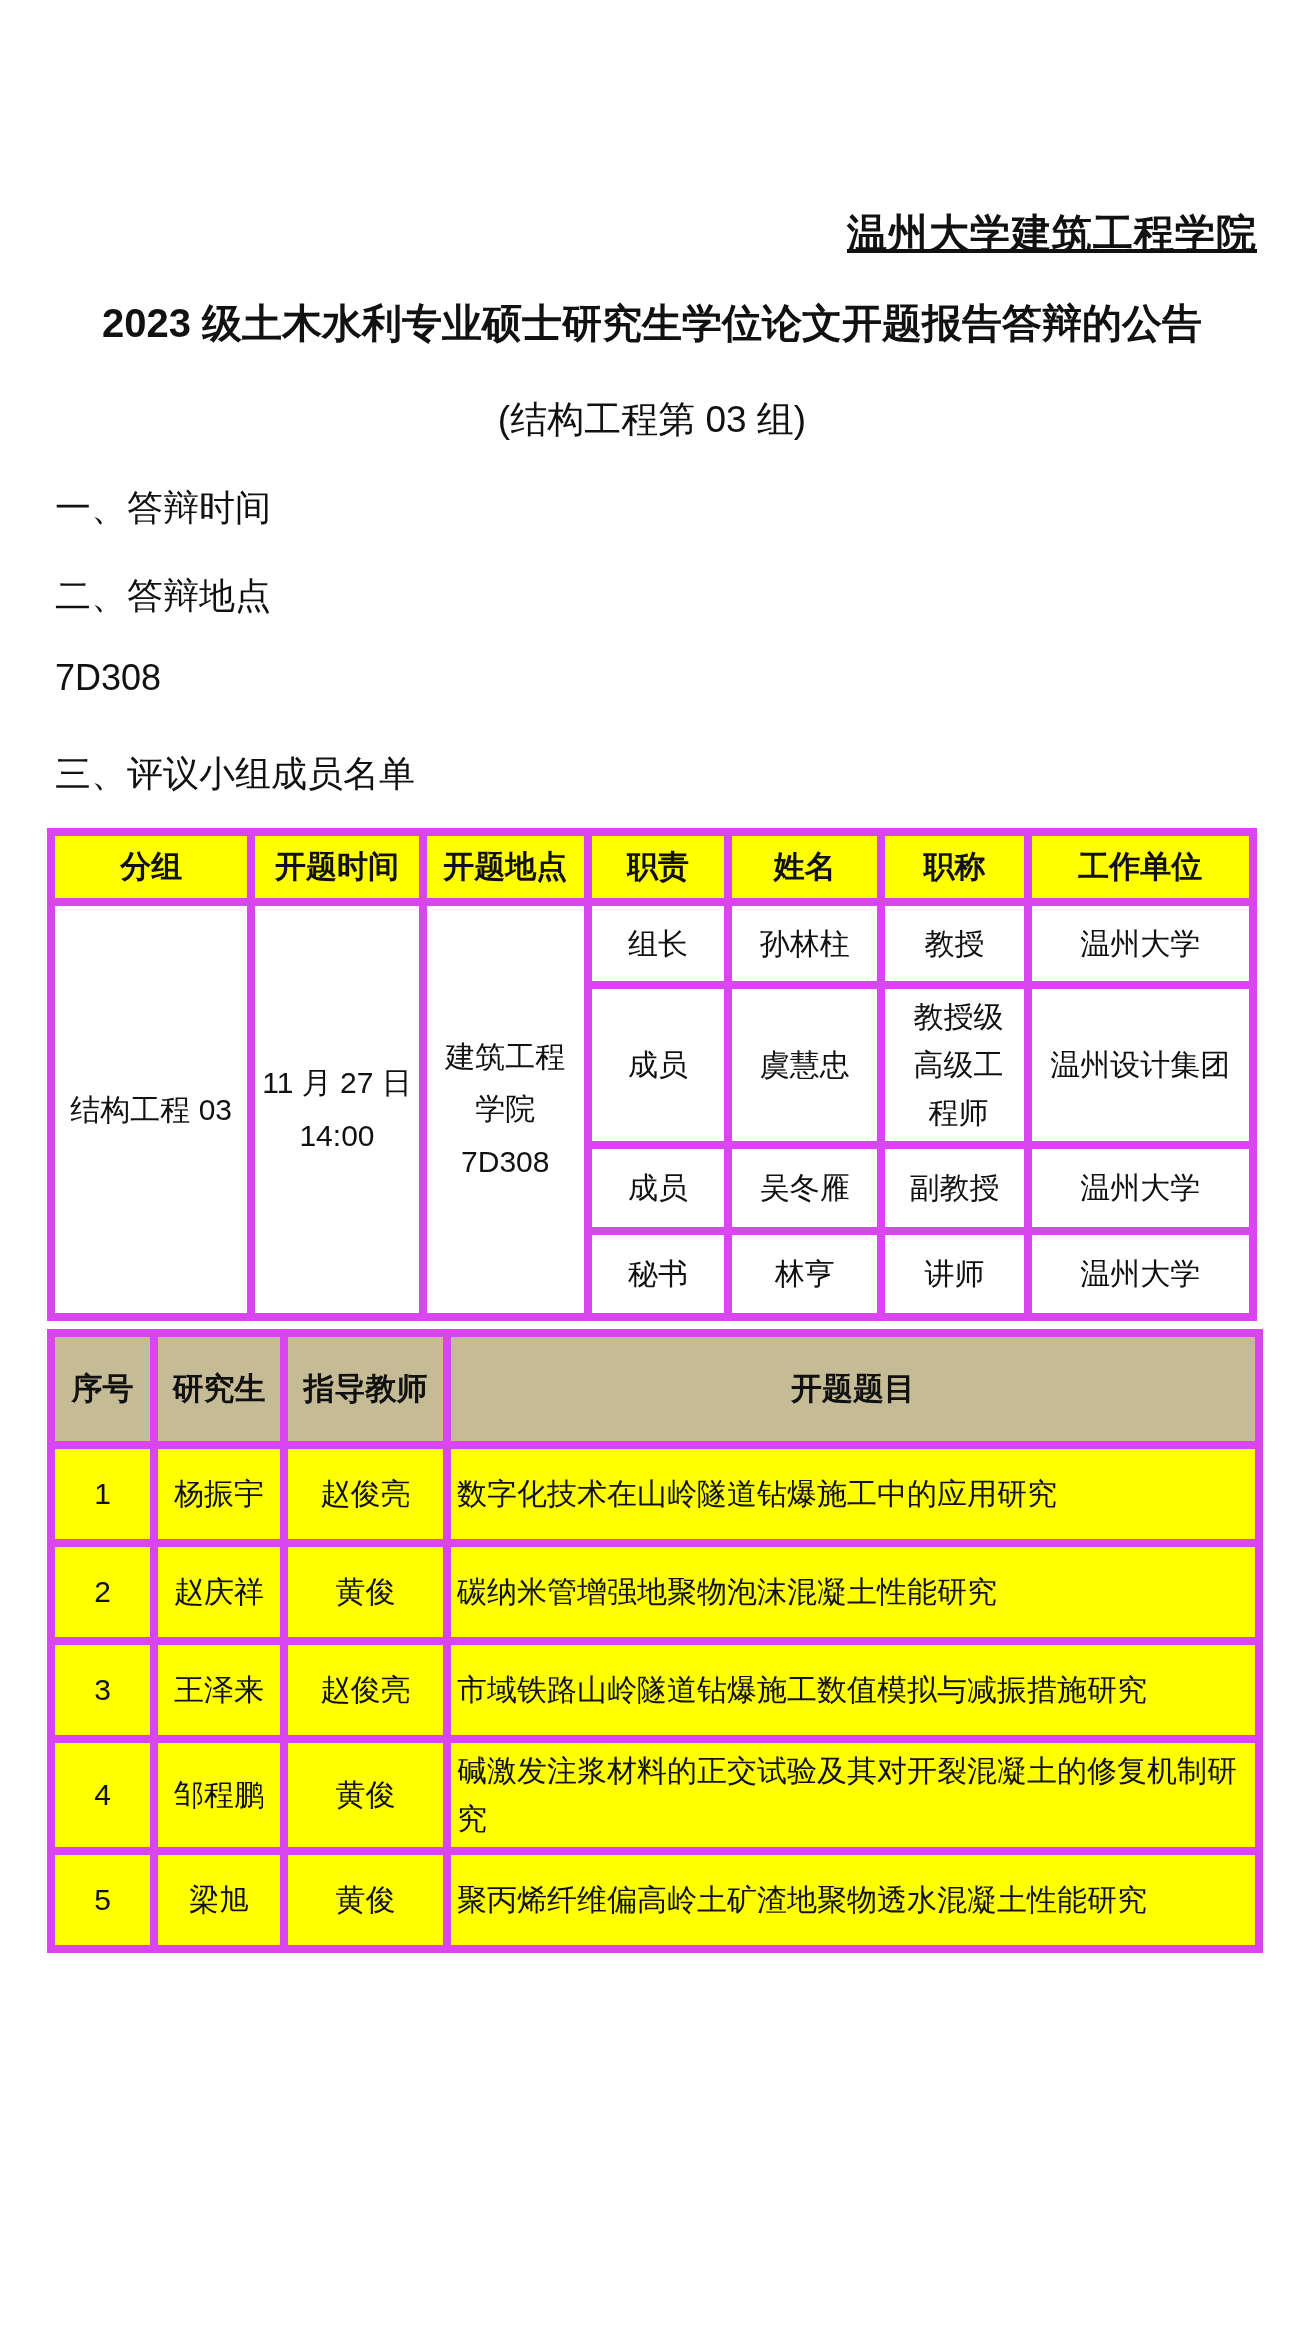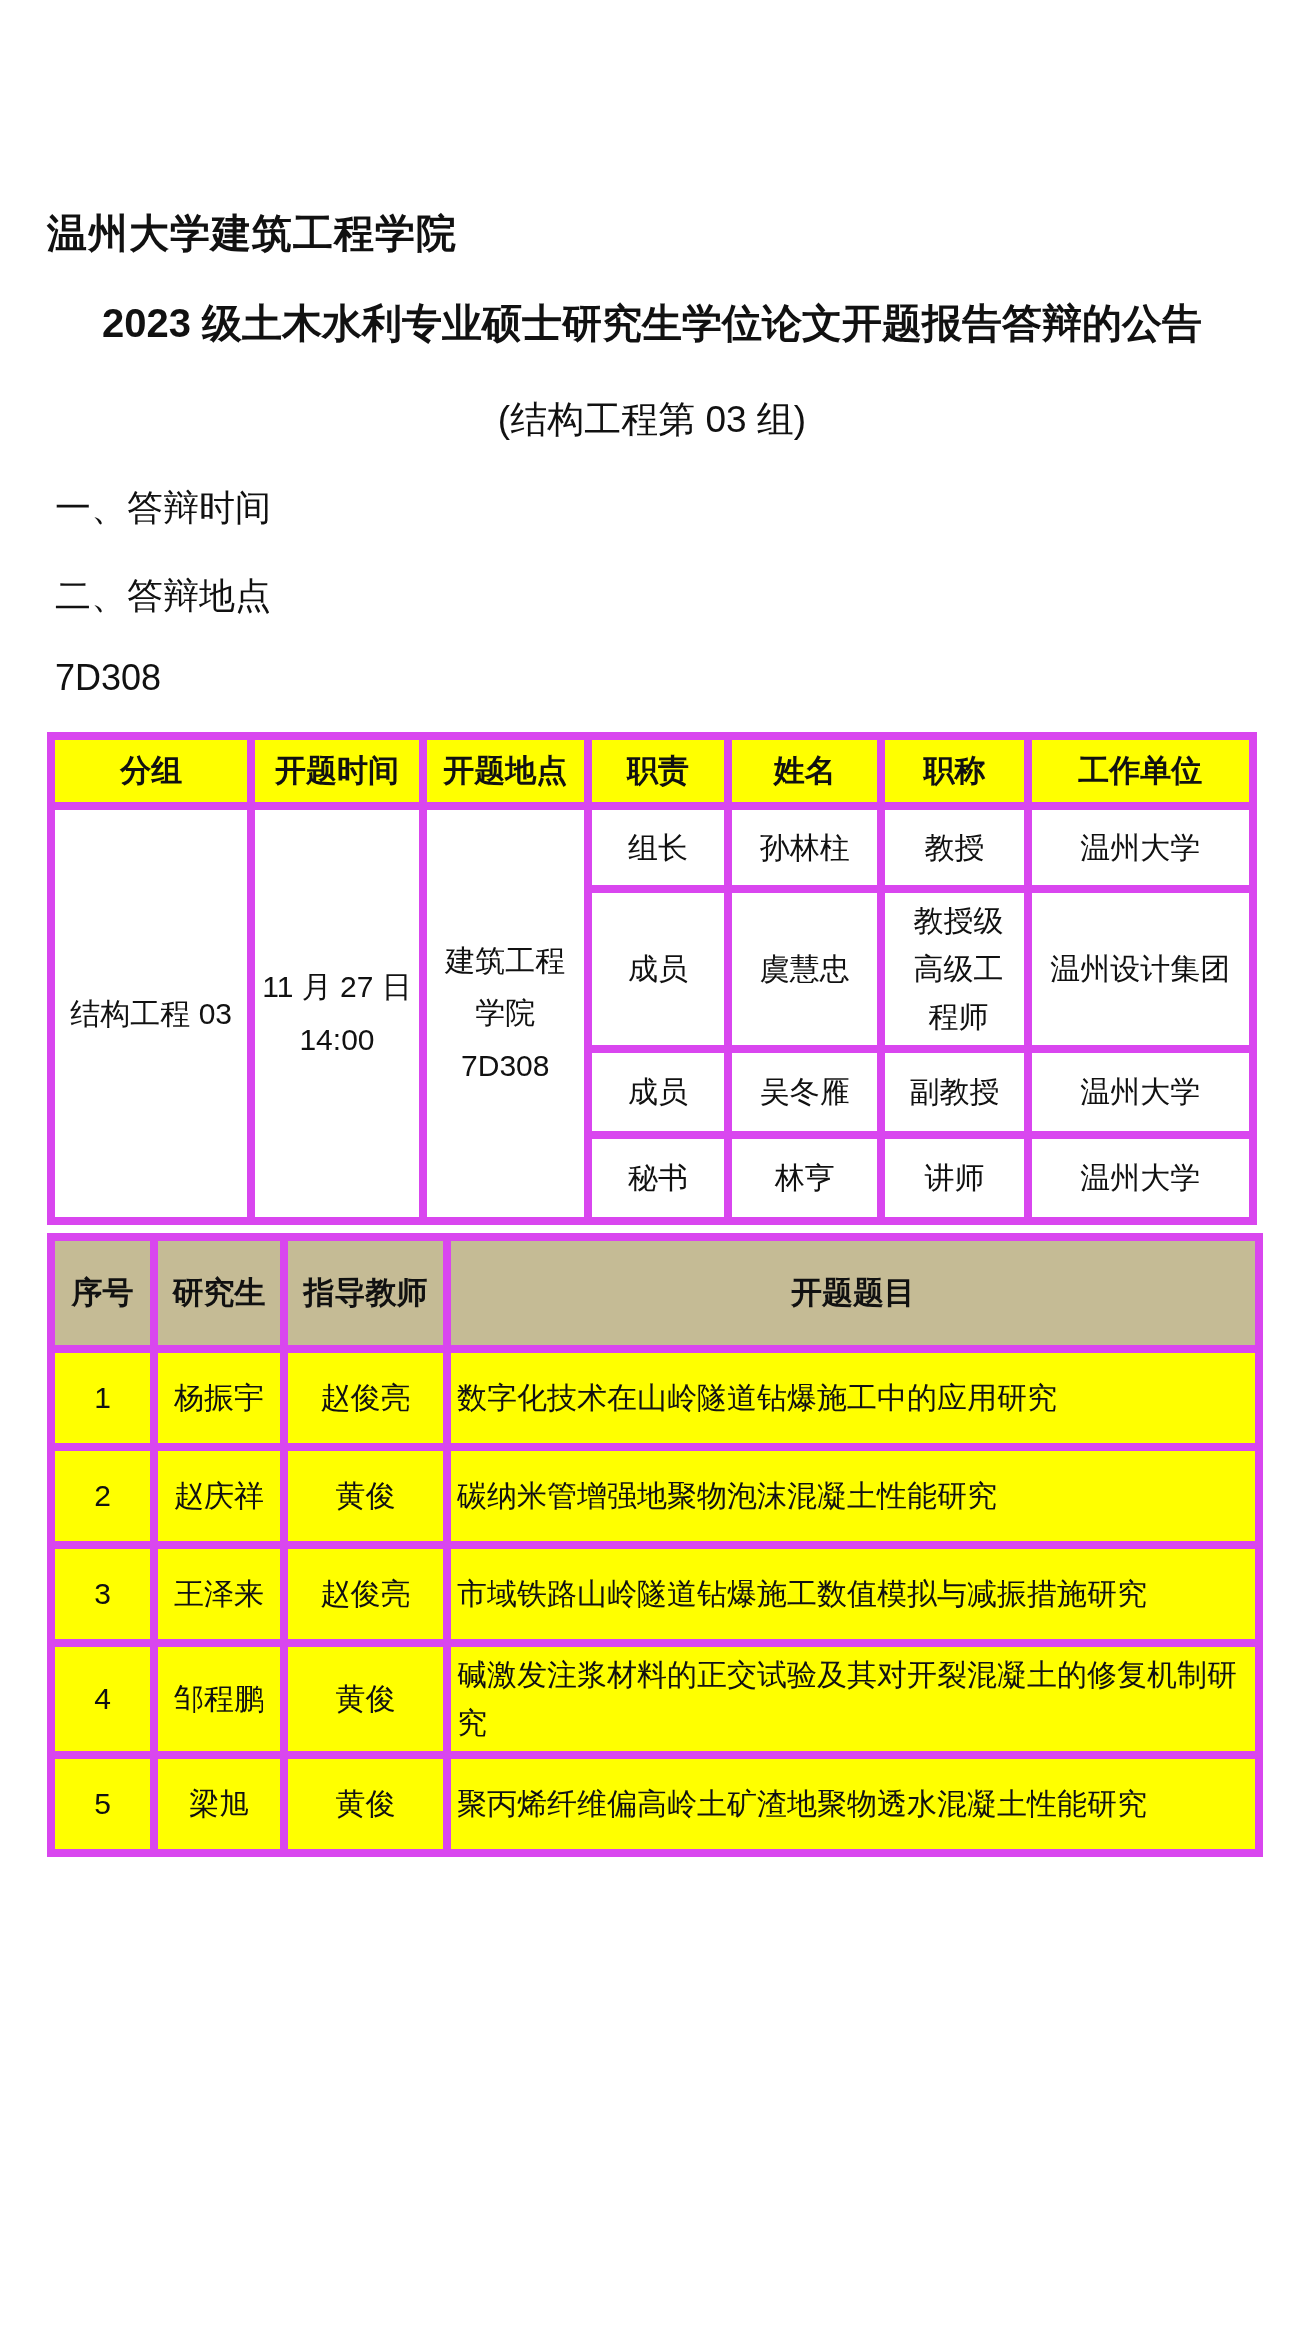--- a/index.html
+++ b/index.html
@@ -14,25 +14,26 @@
     color: #111111;
     -webkit-font-smoothing: antialiased;
   }
   .doc {
     padding: 210px 47px 0 47px; 
     width: 1210px;
     box-sizing: content-box;
   }
   
   .title {
-    text-align: left;
+    text-align: right;
     font-size: 40px;
     line-height: 46px;
     font-weight: bold;
     letter-spacing: 1px;
+    text-decoration: underline;
   }
   .subtitle {
     margin-top: 44px;
     text-align: center;
     font-size: 40px;
     line-height: 46px;
     font-weight: bold;
   }
   .group-line {
     margin-top: 52px;
@@ -103,20 +104,21 @@
 
   <div class="subtitle">2023 级土木水利专业硕士研究生学位论文开题报告答辩的公告</div>
 
   <div class="group-line">(结构工程第 03 组)</div>
 
   <p class="para mt-s1">一、答辩时间</p>
 
   <p class="para mt-s2">二、答辩地点</p>
   <p class="para mt-v2">7D308</p>
 
+  <p class="para mt-s3">三、评议小组成员名单</p>
 
   <table class="committee-table">
     <colgroup>
       <col style="width:200px">
         <col style="width:171px">
         <col style="width:165px">
       <col style="width:140px">
         <col style="width:153px">
         <col style="width:146px">
       <col style="width:225px">

